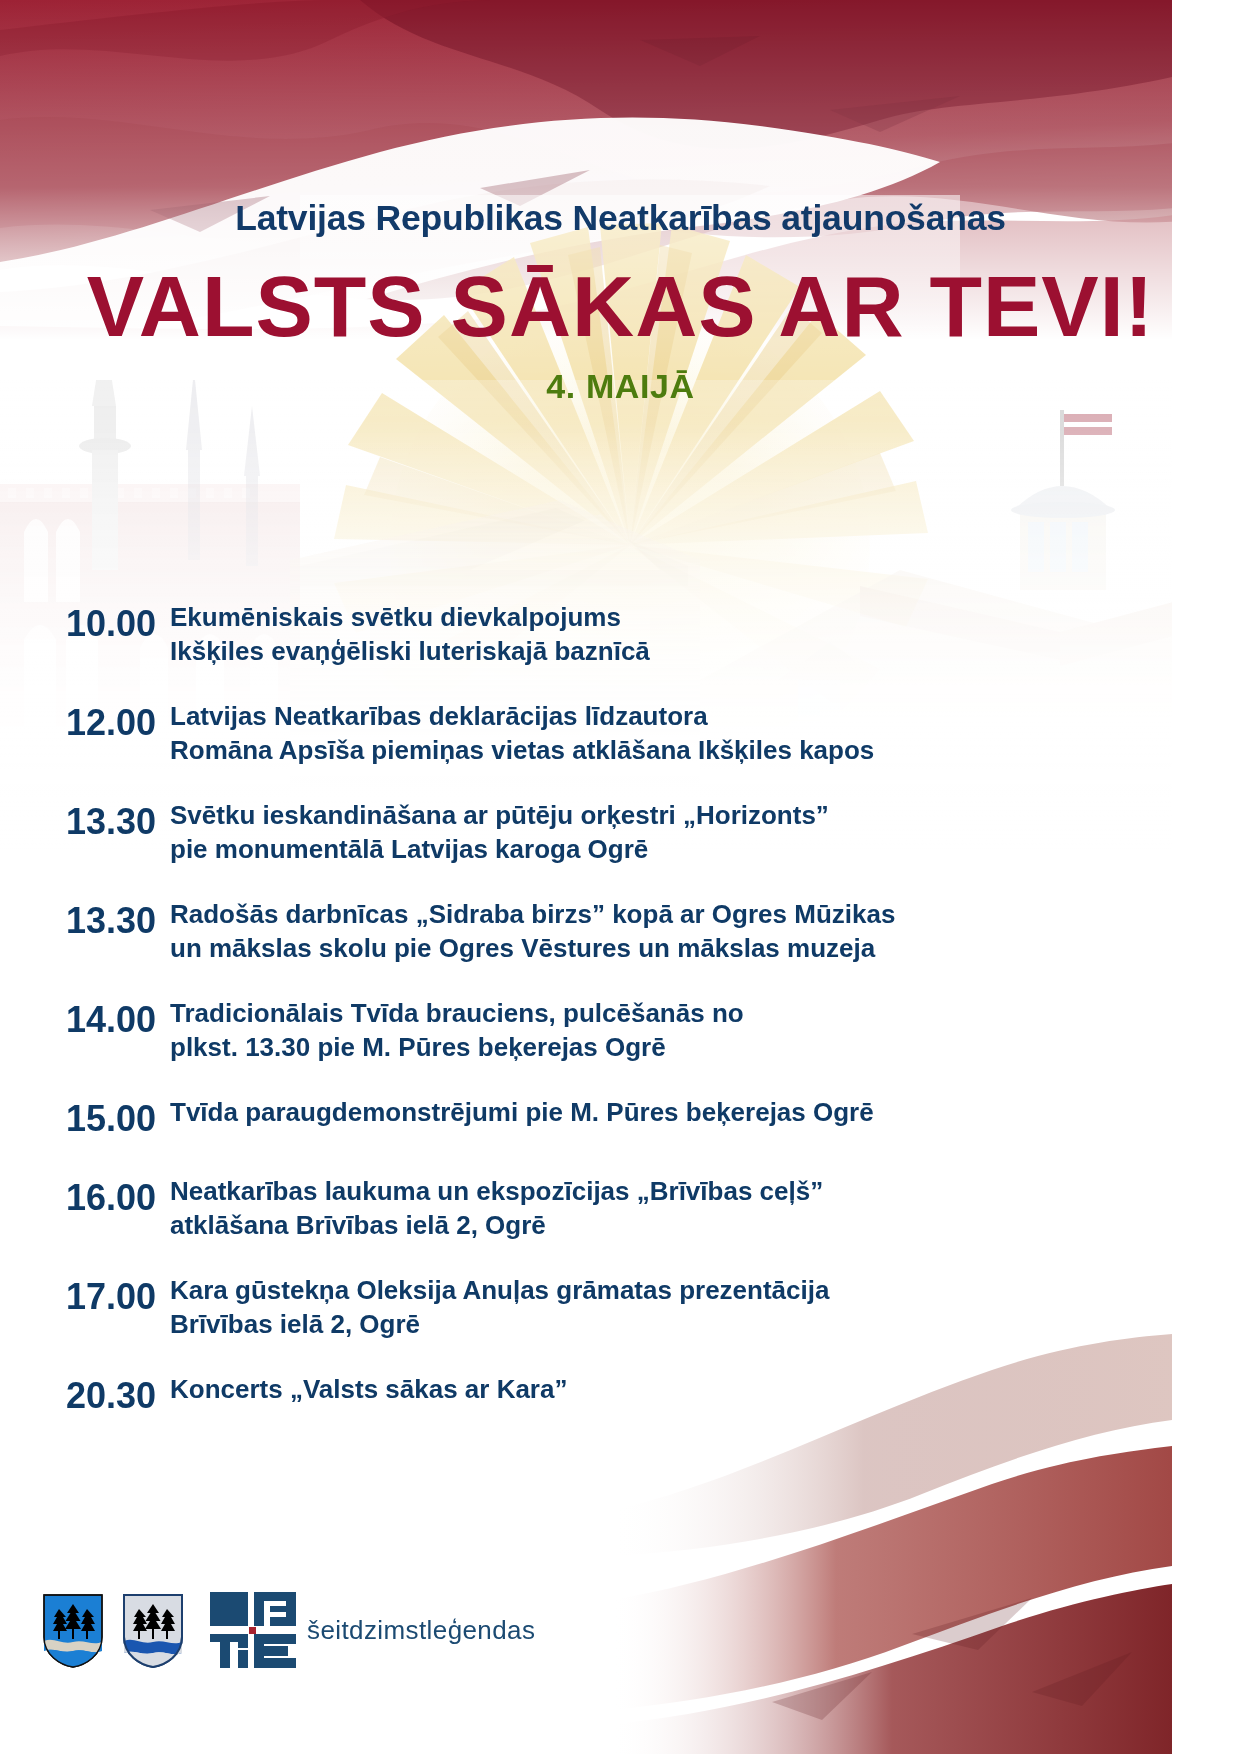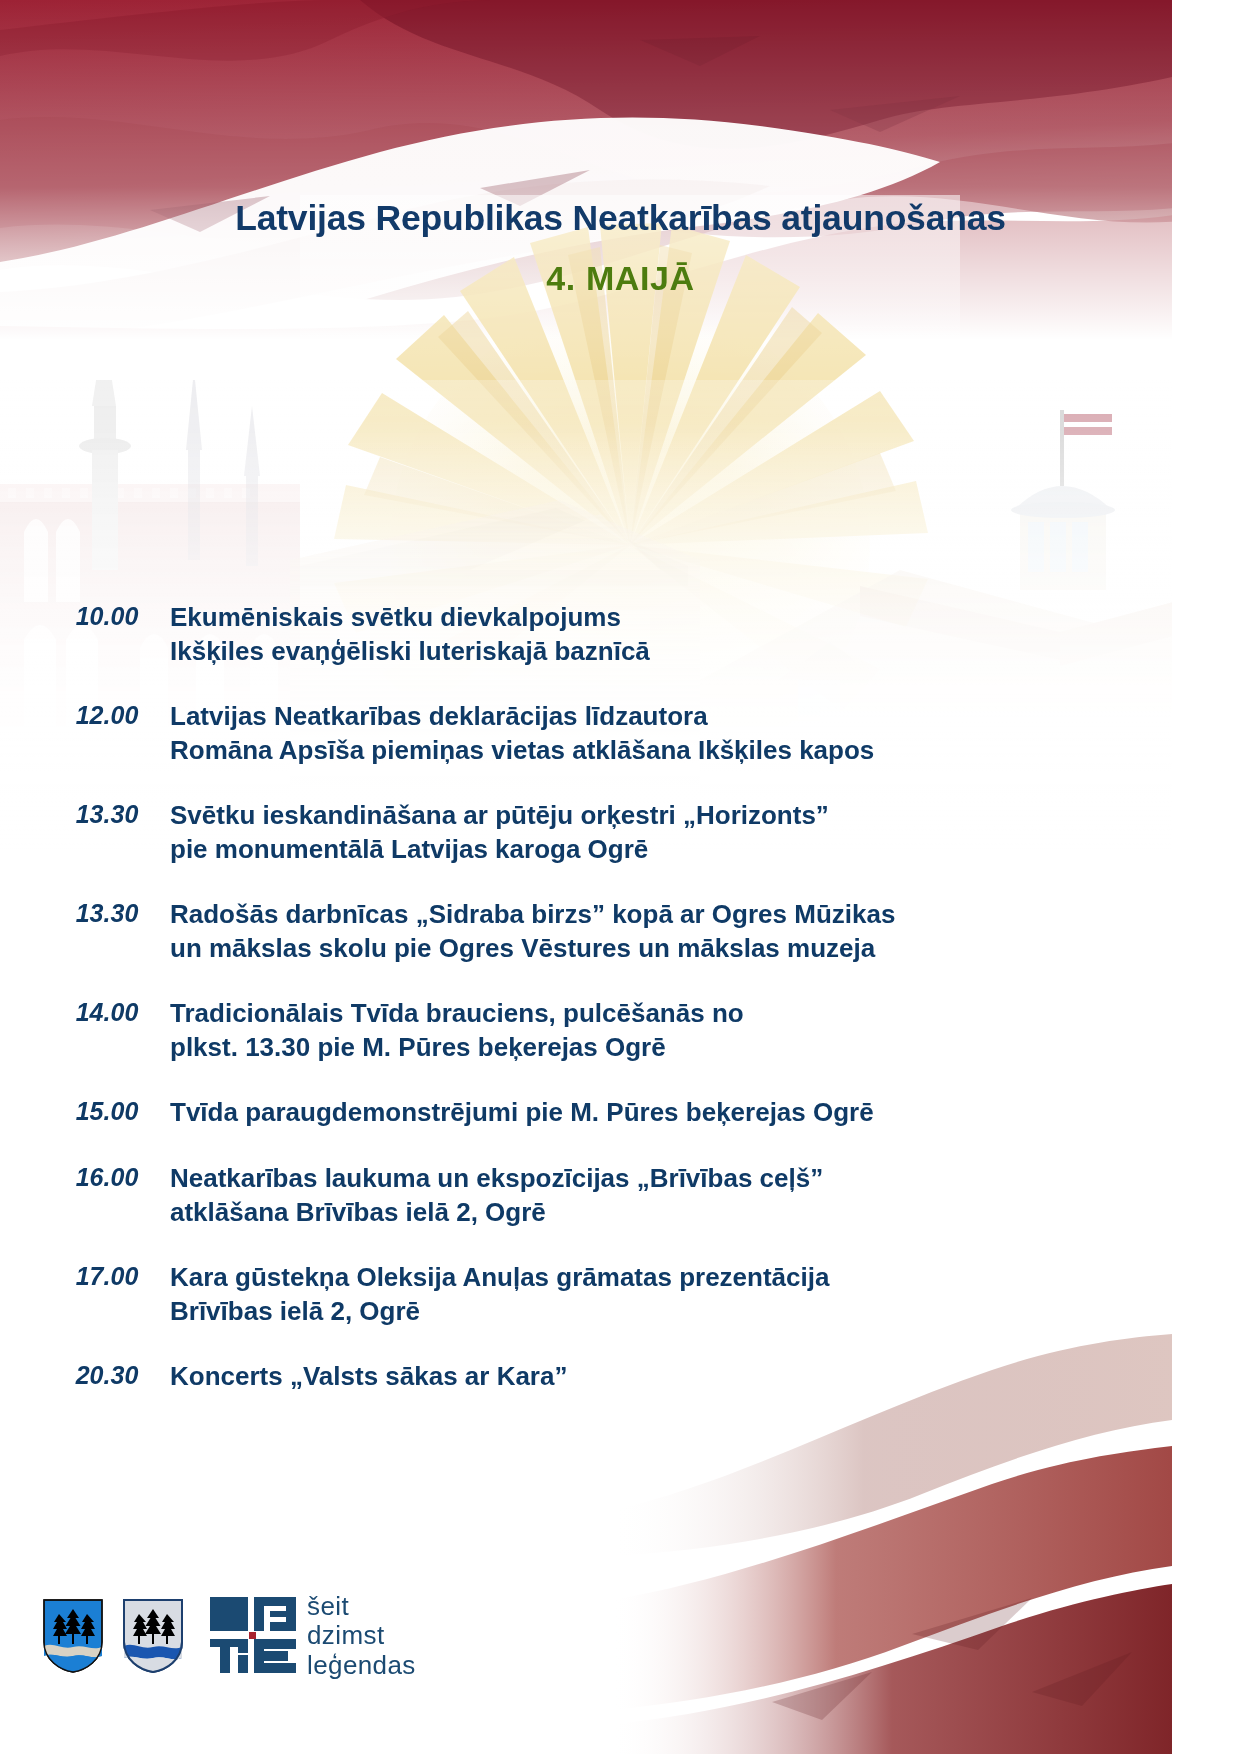--- a/index.html
+++ b/index.html
@@ -122,26 +122,25 @@
   }
   .sched-row {
     display: flex;
     align-items: flex-start;
     margin-bottom: 31px;
   }
   .sched-row:last-child { margin-bottom: 0; }
   .sched-time {
     flex: 0 0 98px;
     color: #0f3a66;
-    font-size: 25px;
+    font-size: 36px;
     font-weight: bold;
     line-height: 1.31;
-    text-align: center;
+    text-align: right;
     white-space: nowrap;
-    font-style: italic;
   }
   .sched-lines {
     flex: 1 1 auto;
     padding-left: 14px;
   }
   .sched-line {
     color: #0f3a66;
     font-size: 26px;
     font-weight: bold;
     line-height: 1.31;
@@ -159,21 +158,21 @@
   }
   .crest { display: block; }
   .ogre-logo {
     display: flex;
     align-items: center;
     gap: 11px;
     margin-left: 8px;
   }
   .ogre-tagline {
     display: flex;
-    flex-direction: column;
+    flex-direction: row;
     color: #1b4a72;
     font-size: 26px;
     line-height: 1.13;
     letter-spacing: 0.4px;
   }
 </style>
 </head>
 <body>
 
 <div class="poster">
@@ -389,20 +388,21 @@
           <path d="M160,368 L260,338 L210,386 Z"></path>
         </g>
       </svg>
     </div>
   </div>
 
   <div class="content">
 
     <div class="header-block">
       <div class="kicker">Latvijas Republikas Neatkarības atjaunošanas</div>
+      <div class="main-title">VALSTS SĀKAS AR TEVI!</div>
       <div class="date-line">4. MAIJĀ</div>
     </div>
 
     <div class="schedule">
 
       <div class="sched-row">
         <div class="sched-time">10.00</div>
         <div class="sched-lines">
           <div class="sched-line">Ekumēniskais svētku dievkalpojums</div>
           <div class="sched-line">Ikšķiles evaņģēliski luteriskajā baznīcā</div>

